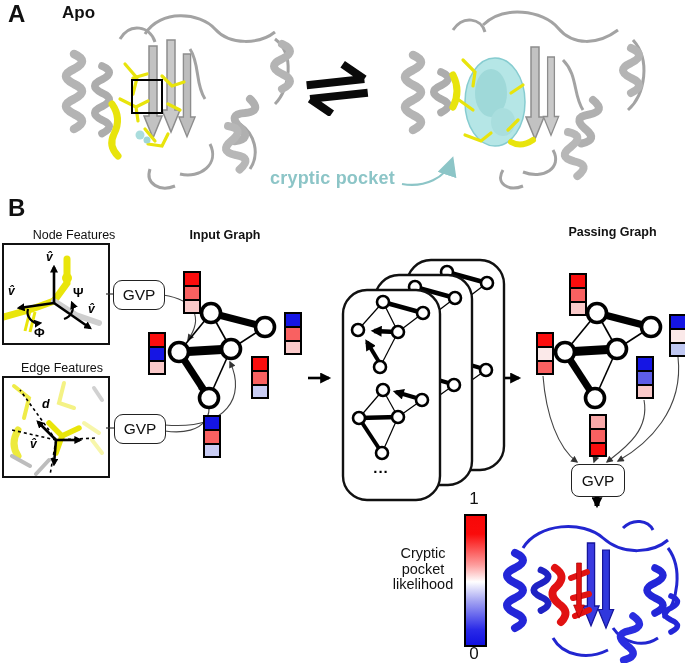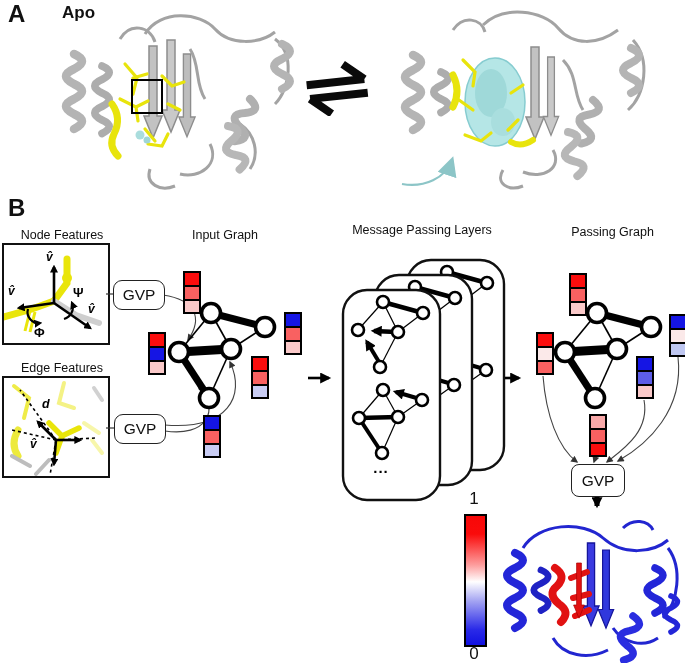--- a/index.html
+++ b/index.html
@@ -2,21 +2,21 @@
 <html><head>
 <meta charset="utf-8">
 <style>
   html,body{margin:0;padding:0;background:#fff;}
   #app{position:relative;width:685px;height:663px;background:#fff;overflow:hidden;
        font-family:"Liberation Sans",sans-serif;color:#111;}
   .abs{position:absolute;}
   .panel-letter{font-size:24px;font-weight:bold;line-height:1;}
   .apo{font-size:17px;font-weight:bold;}
   .sec-title{font-size:12.5px;text-align:center;white-space:nowrap;}
-  .sec-title.bold{font-weight:normal;}
+  .sec-title.bold{font-weight:bold;}
   .feat-box{width:104px;height:98px;border:2.2px solid #111;background:#fff;}
   .gvp{border:1.6px solid #222;border-radius:9px;background:#fff;display:flex;
        align-items:center;justify-content:center;font-size:15.5px;color:#111;z-index:3;}
   .fcol{width:14px;border:2px solid #000;background:#000;display:flex;flex-direction:column;gap:2px;z-index:3;}
   .fcell{width:14px;height:11.8px;}
   .cryptic-label{font-size:18px;font-weight:bold;letter-spacing:.2px;}
   .colorbar{width:19px;height:129px;border:2.6px solid #000;z-index:3;
     background:linear-gradient(to bottom,#f70808 0%,#fa0b0b 14%,#fd9d9d 38%,#ffffff 51%,#a3a3f2 66%,#2a2ae8 88%,#1111e0 100%);}
   .cb-num{font-size:17px;text-align:center;width:30px;}
   .likelihood{font-size:14.5px;line-height:1.07;text-align:center;width:86px;}
@@ -99,35 +99,35 @@
       <path d="M80,60 l12,12 l-2,14"></path>
       <path d="M76,100 l14,10"></path>
       <path d="M82,135 l16,6 l10,-8"></path>
       <path d="M140,85 l-12,8"></path>
       <path d="M135,120 l-10,10"></path>
       <path d="M70,75 q8,16 0,32" stroke-width="7"></path>
       <path d="M150,140 q-12,8 -22,2" stroke-width="6"></path>
     </g>
   </svg>
 
+  <div class="abs cryptic-label" style="left:270px;top:168px;color:#8cc5c7;">cryptic pocket</div>
   <svg class="abs" style="left:398px;top:148px;" width="62" height="42" viewBox="0 0 62 42">
     <defs>
       <marker id="mTeal" viewBox="0 0 10 10" refX="8" refY="5" markerWidth="9" markerHeight="9" orient="auto">
           <path d="M0,0 L10,5 L0,10 z" fill="#8cc5c7"></path>
         </marker>
     </defs>
     <path d="M4,36 C26,40 48,30 54,12" fill="none" stroke="#8cc5c7" stroke-width="2.2" marker-end="url(#mTeal)"></path>
   </svg>
 
   <div class="abs panel-letter" style="left:8px;top:196px;">B</div>
 
-  <div class="abs sec-title" style="left:2px;top:228px;width:120px;">Node Features</div>
+  <div class="abs sec-title" style="left:14px;top:228px;width:120px;">Node Features</div>
   <div class="abs sec-title" style="left:2px;top:361px;width:120px;">Edge Features</div>
   <div class="abs sec-title bold" style="left:175px;top:228px;width:100px;">Input Graph</div>
-  <div class="abs sec-title bold" style="left:332px;top:223px;width:180px;">Message Passing Layers</div>
   <div class="abs sec-title bold" style="left:560px;top:225px;width:105px;">Passing Graph</div>
 
   <div class="abs feat-box" style="left:2px;top:243px;">
     <svg width="104" height="98" viewBox="0 0 104 98">
       <defs>
         <marker id="mBlk" viewBox="0 0 10 10" refX="7" refY="5" markerWidth="8" markerHeight="8" orient="auto" markerUnits="userSpaceOnUse">
             <path d="M0,0 L10,5 L0,10 z" fill="#000"></path>
           </marker>
       </defs>
       <g stroke="#e9e50b" stroke-width="7" fill="none" stroke-linecap="round">
@@ -324,20 +324,25 @@
   </div>
   <div class="abs fcol" style="left:589px;top:414px;">
     <div class="fcell" style="background-color: rgb(249, 169, 169);"></div>
     <div class="fcell" style="background-color: rgb(249, 97, 97);"></div>
     <div class="fcell" style="background-color: rgb(251, 13, 13);"></div>
   </div>
 
   <div class="abs cb-num" style="left:459px;top:489px;">1</div>
   <div class="abs colorbar" style="left:464px;top:514px;"></div>
   <div class="abs cb-num" style="left:459px;top:644px;">0</div>
+  <div class="abs likelihood" style="left:380px;top:546px;">
+    <div>Cryptic</div>
+    <div>pocket</div>
+    <div>likelihood</div>
+  </div>
 
   <svg class="abs" style="left:493px;top:508px;" width="192" height="155" viewBox="0 0 192 155">
     <g>
       <path d="M30,40 C45,15 90,12 110,30 S160,45 175,32" fill="none" stroke="#2226d0" stroke-width="3"></path>
       <path d="M175,40 C190,60 185,95 170,110" fill="none" stroke="#2226d0" stroke-width="3"></path>
       <path d="M60,130 C70,148 95,152 115,142" fill="none" stroke="#2226d0" stroke-width="3"></path>
       <path d="M130,20 C140,10 155,12 160,22" fill="none" stroke="#2226d0" stroke-width="3"></path>
       <path d="M120,120 C130,135 150,140 165,130" fill="none" stroke="#2226d0" stroke-width="3"></path>
       <use href="#hx5" transform="translate(22,45)" stroke="#2326d8" stroke-width="8"></use>
       <use href="#hx3" transform="translate(48,62) scale(0.9)" stroke="#1f22c4" stroke-width="7.5"></use>

